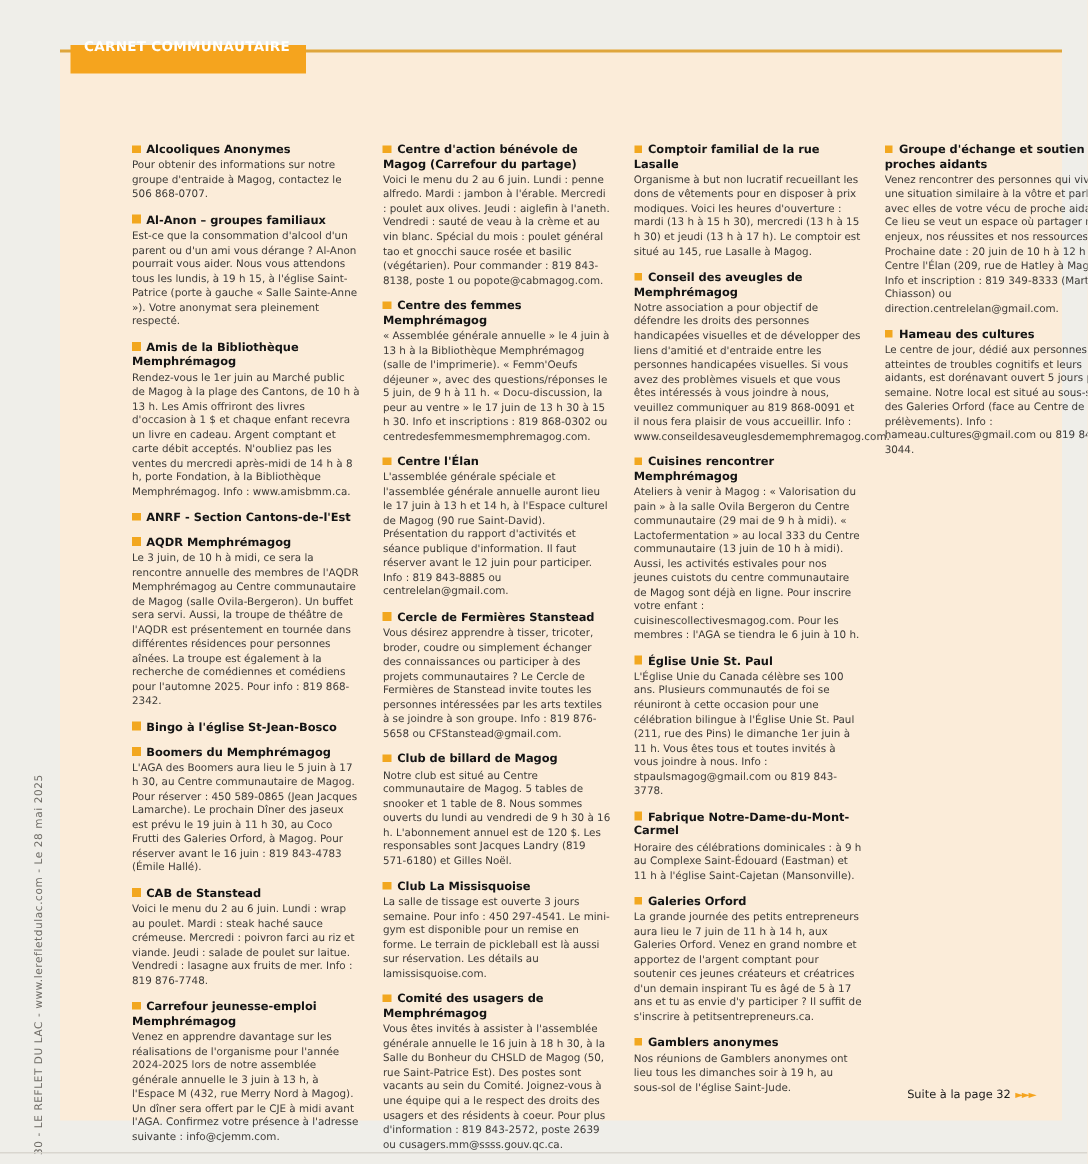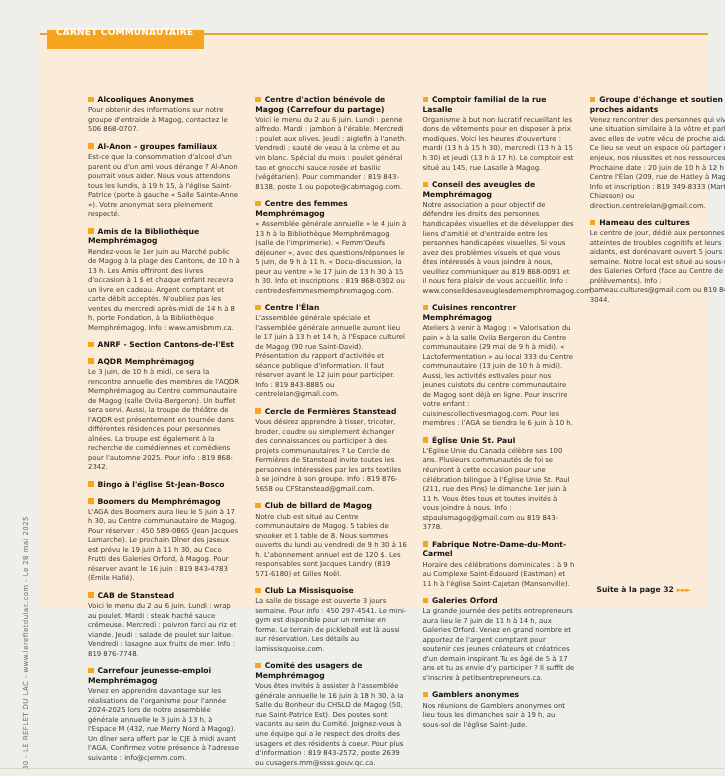--- a/index.html
+++ b/index.html
@@ -22,21 +22,21 @@
     transform:rotate(-90deg);
     transform-origin:0 0;
     font-size:7px;
     color:#6f6c66;
     letter-spacing:.4px;
     white-space:nowrap;
   }
   .panel {
     position:absolute;
     left:40px; top:33px;
-    width:668px; height:574px;
+    width:668px; height:714px;
     background:var(--panel);
     border-top:2px solid var(--gold-line);
   }
   .header-tab {
     position:absolute;
     left:47px; top:30px;
     height:19px;
     background:var(--accent);
     color:#ffffff;
     font-weight:bold;
@@ -71,21 +71,21 @@
     margin-right:4px;
   }
   .entry-body {
     font-size:6.9px;
     line-height:1.38;
     color:#3c3a37;
   }
   .footer-note {
     position:absolute;
     right:18px; bottom:13px;
-    font-weight:bold;
+    font-weight:normal;
     font-size:7.6px;
     color:#1d1d1d;
     z-index:2;
   }
   .footer-note .arrows {
     color:var(--accent);
     font-size:7px;
     letter-spacing:-1px;
     margin-left:3px;
   }

